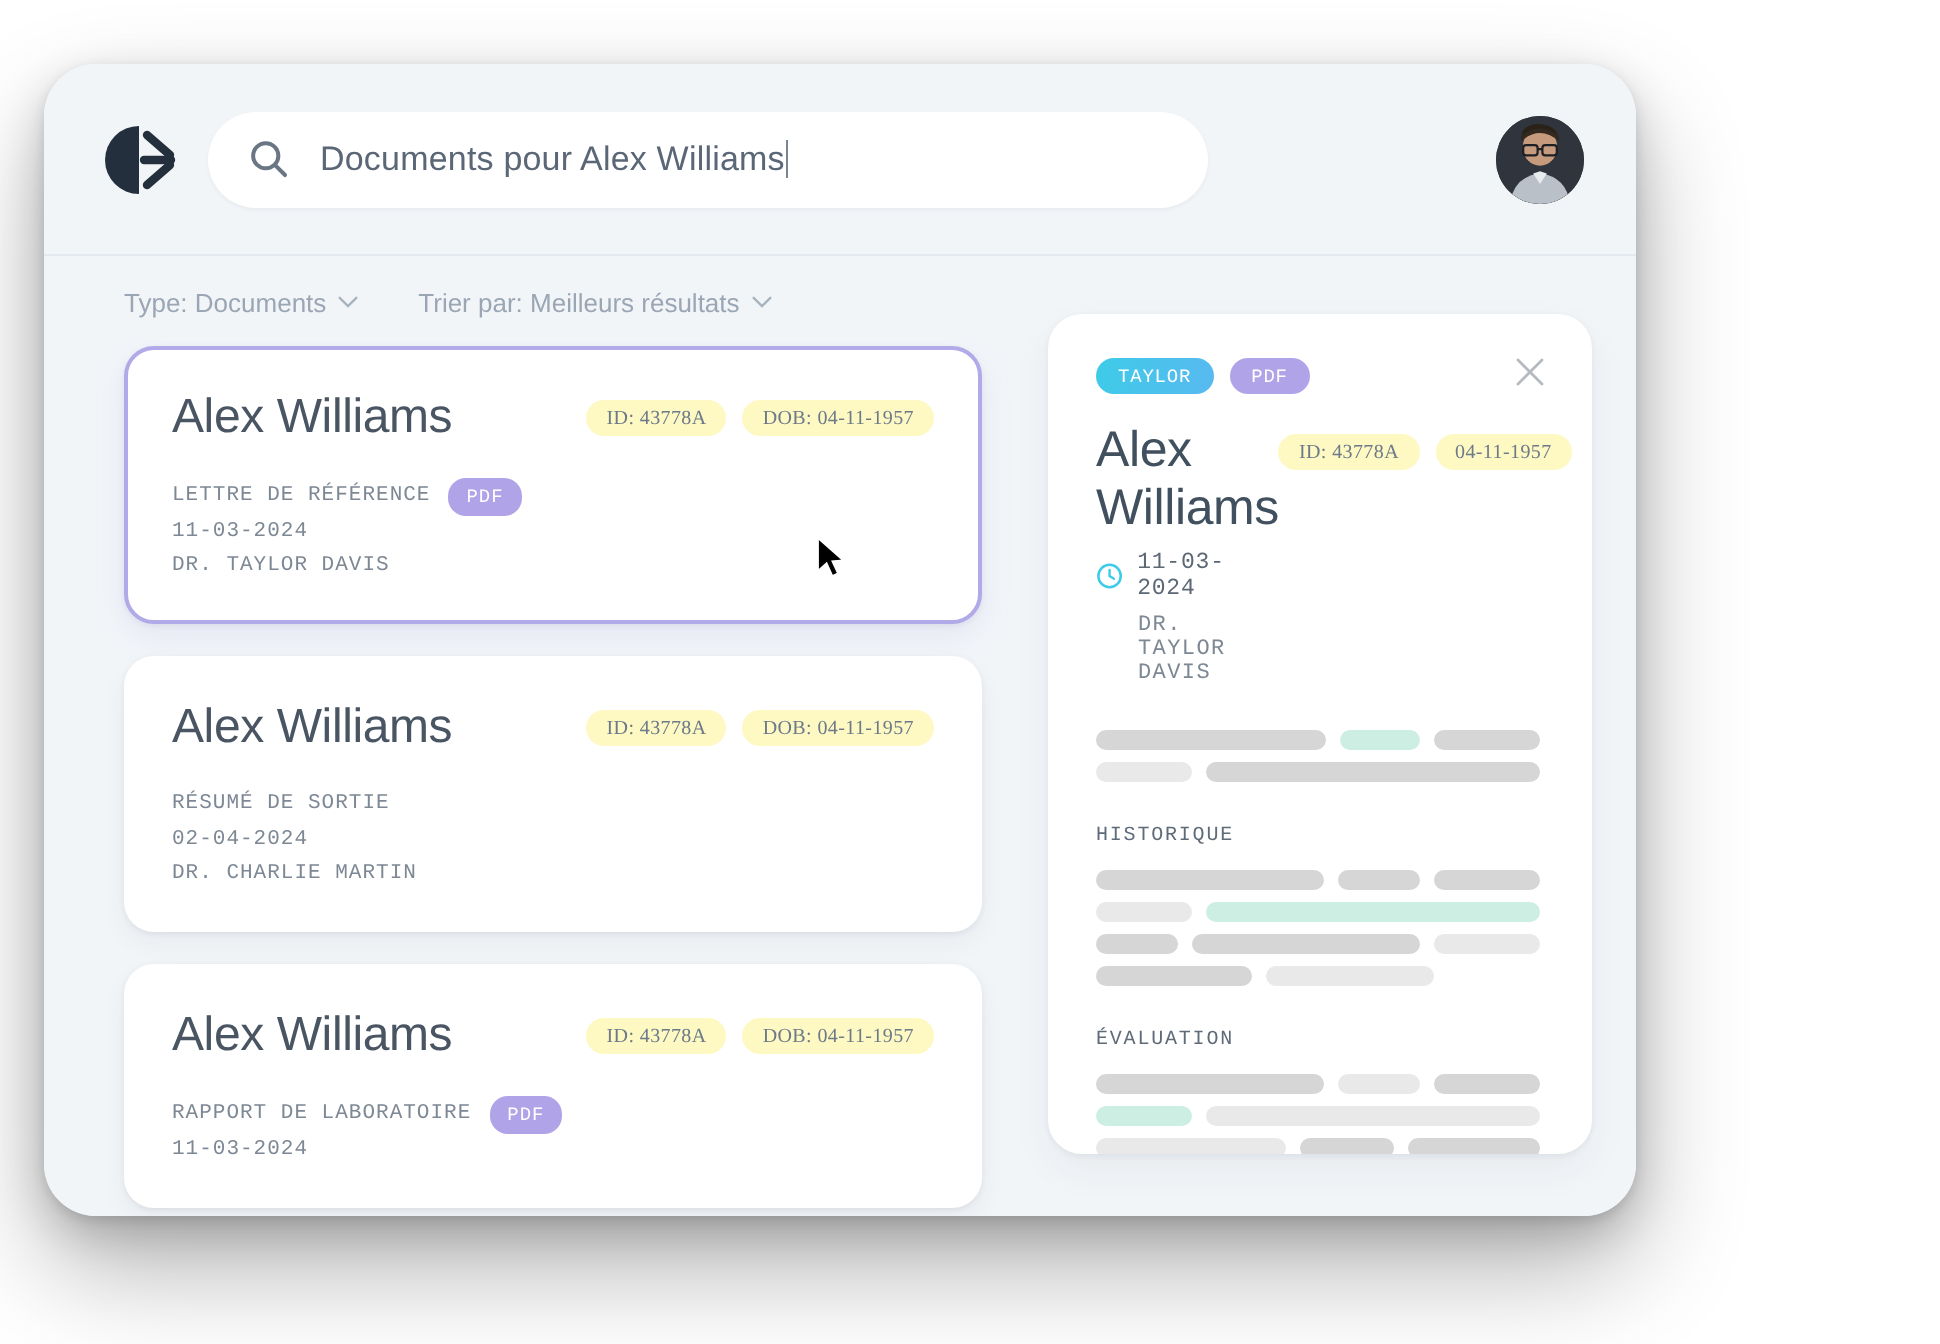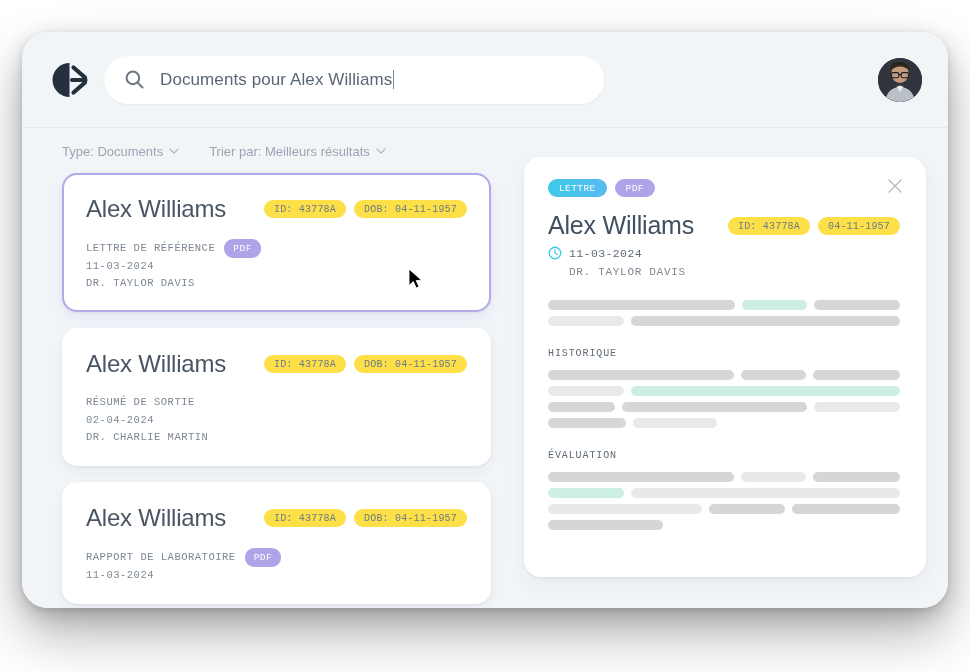--- a/index.html
+++ b/index.html
@@ -18,21 +18,21 @@
     width: 970px;
     height: 672px;
     background: #ffffff;
   }
 
   
   .app-window {
     position: absolute;
     left: 22px;
     top: 32px;
-    width: 926px;
+    width: 796px;
     height: 576px;
     background: #f2f5f8;
     border-radius: 26px;
     box-shadow: 0 26px 54px rgba(0,0,0,0.30),
                 0 8px 22px rgba(0,0,0,0.16),
                 0 2px 6px rgba(0,0,0,0.10);
     overflow: hidden;
     display: flex;
     flex-direction: column;
   }
@@ -158,24 +158,24 @@
     justify-content: space-between;
   }
   .card-name {
     font-size: 24px;
     font-weight: 400;
     color: #4a5563;
     letter-spacing: -0.2px;
   }
   .pill-row { display: flex; gap: 8px; align-items: center; }
   .pill {
-    background: #fde047;
+    background: #fef9c3;
     color: #6d7a89;
     border-radius: 11px;
-    font-family: Liberation Mono, monospace;
+    font-family: Liberation Serif, serif;
     font-size: 10px;
     letter-spacing: 0.2px;
     padding: 4px 10px 3px 10px;
     white-space: nowrap;
   }
 
   .card-meta {
     margin-top: 16px;
     font-family: "Liberation Mono", monospace;
     font-size: 10.5px;
@@ -409,21 +409,21 @@
             </div>
           </div>
 
         </div>
       </div>
 
       <div class="right-col">
         <div class="detail-panel">
 
           <div class="tag-row">
-            <span class="tag tag-patient">LETTRE</span>
+            <span class="tag tag-patient">TAYLOR</span>
             <span class="tag tag-pdf">PDF</span>
           </div>
 
           <div class="close-btn">
             <svg width="18" height="18" viewBox="0 0 18 18">
               <path d="M3 3 L15 15 M15 3 L3 15" stroke="#5c6774" stroke-width="1.4" stroke-linecap="round"></path>
             </svg>
           </div>
 
           <div class="detail-head">

